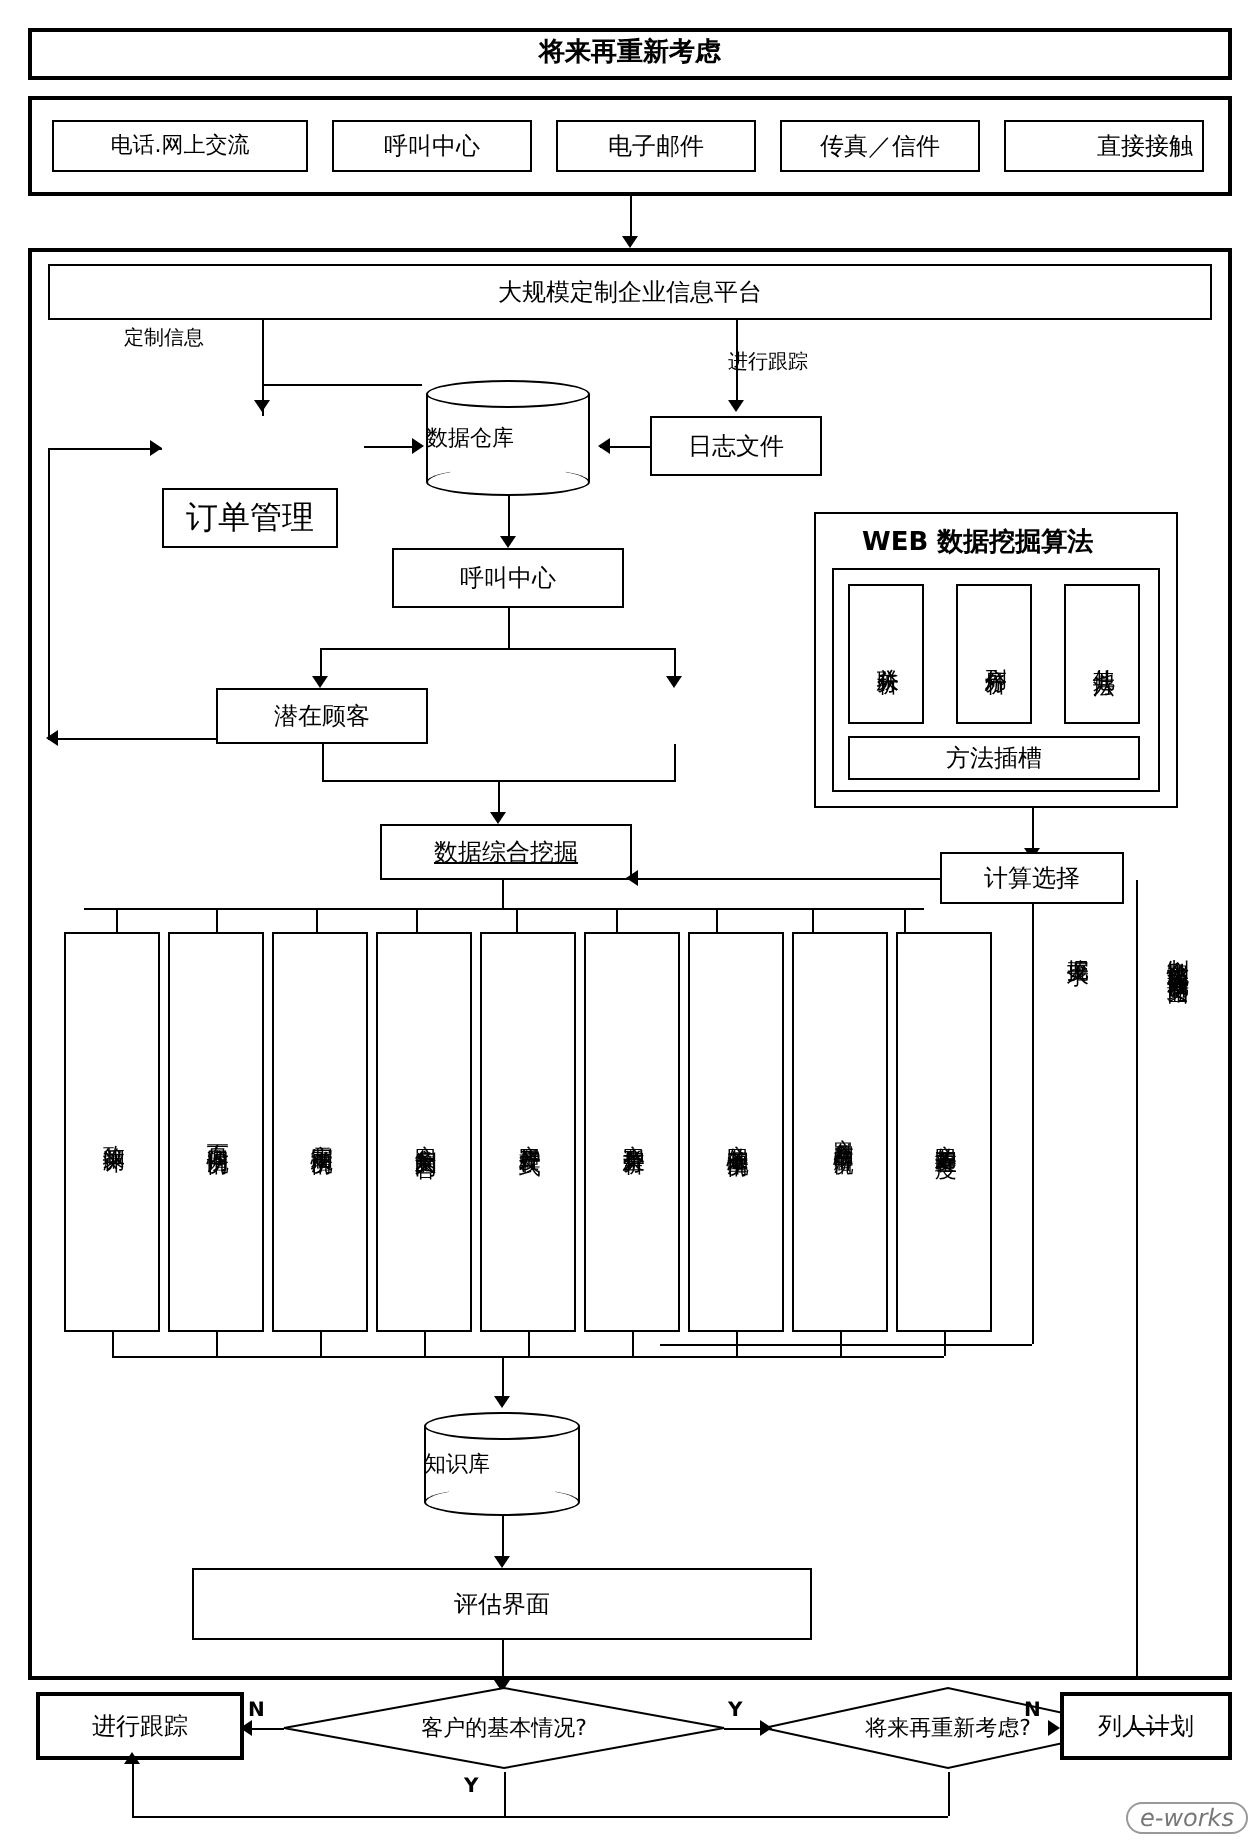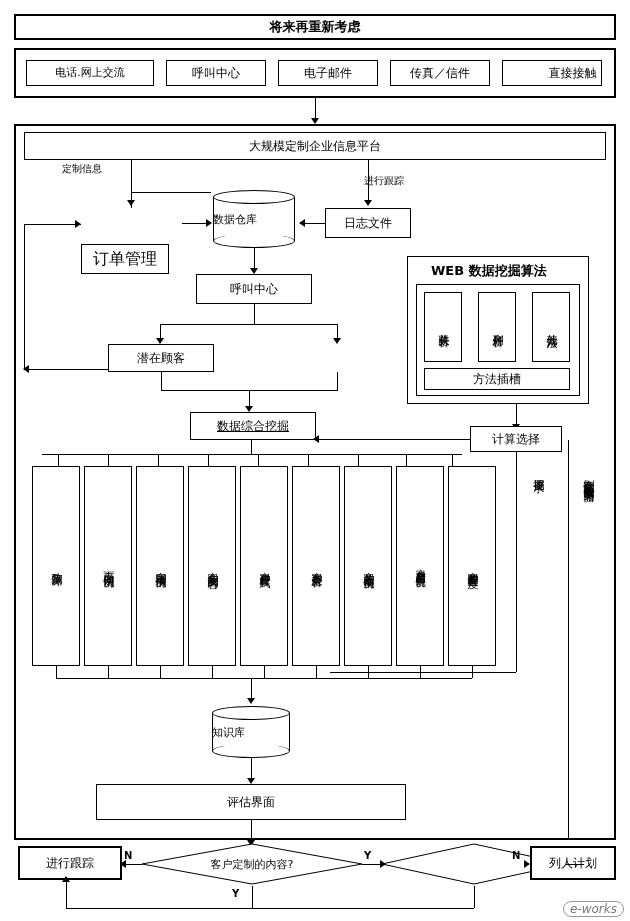--- a/index.html
+++ b/index.html
@@ -180,27 +180,28 @@
 
   <div class="line v" style="left:251px;top:820px;height:22px;"></div>
   <div class="arrow ar-down" style="left:247px;top:840px;"></div>
 
   <div class="box thick" style="left:18px;top:846px;width:104px;height:34px;font-size:12px;">进行跟踪</div>
 
   <div class="dia" style="left:130px;top:842px;width:244px;height:44px;">
     <svg width="244" height="44" viewBox="0 0 244 44">
       <polygon points="12,22 122,2 232,22 122,42" fill="#fff" stroke="#000" stroke-width="1"></polygon>
     </svg>
-    <div class="txt">客户定制的内容?</div>
+    <div class="txt">客户的基本情况?</div>
   </div>
 
   <div class="dia" style="left:374px;top:842px;width:200px;height:44px;">
     <svg width="200" height="44" viewBox="0 0 200 44">
       <polygon points="8,22 100,2 192,22 100,42" fill="#fff" stroke="#000" stroke-width="1"></polygon>
     </svg>
+    <div class="txt">将来再重新考虑?</div>
   </div>
 
   <div class="box thick" style="left:530px;top:846px;width:86px;height:34px;font-size:12px;">列人计划</div>
 
   <div class="line h" style="left:122px;top:864px;width:20px;"></div>
   <div class="arrow ar-left" style="left:120px;top:860px;"></div>
   <div class="lbl" style="left:124px;top:850px;font-weight:bold;">N</div>
 
   <div class="line h" style="left:362px;top:864px;width:24px;"></div>
   <div class="arrow ar-right" style="left:380px;top:860px;"></div>

